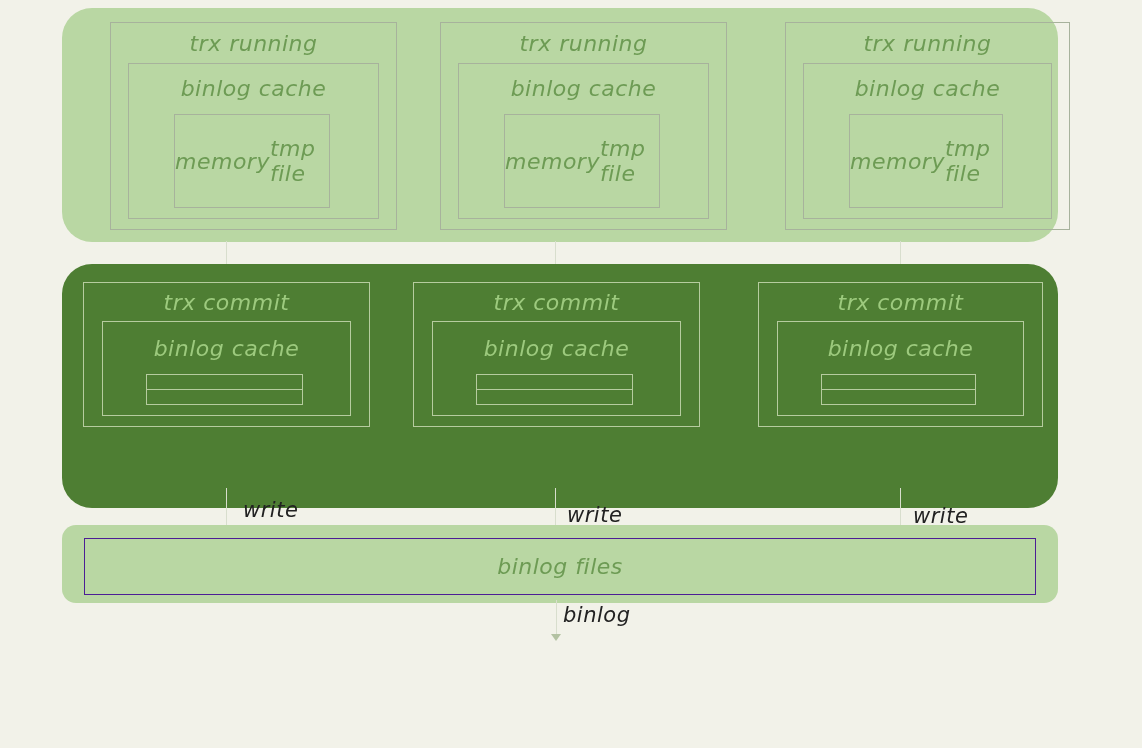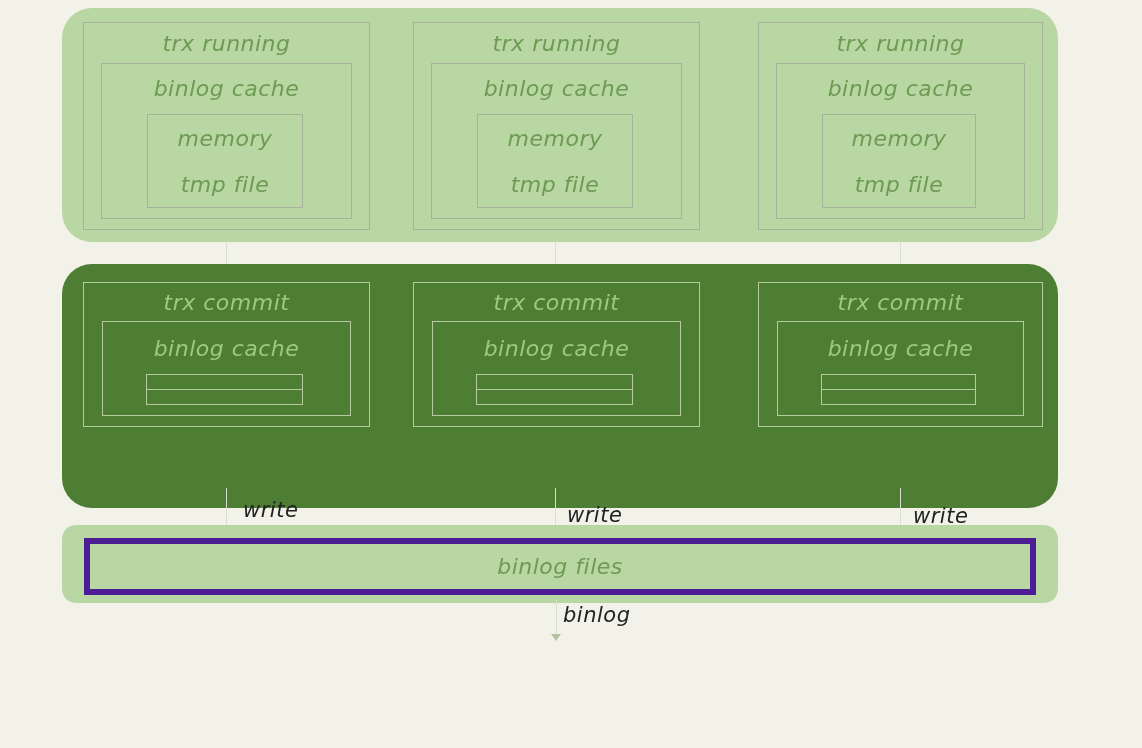--- a/index.html
+++ b/index.html
@@ -23,21 +23,21 @@
   .files-band { top: 525px; height: 78px; border-radius: 14px; }
   .disk-band  { top: 629px; height: 94px; border-radius: 22px; }
 
   .hand {
     font-style: italic;
     letter-spacing: 0.5px;
   }
 
   
   .col { position: absolute; display: flex; flex-direction: column; }
-  .top-band .col { top: 14px; height: 208px; border: 1px solid #a7b29c; }
+  .top-band .col { top: 14px; height: 208px; border: 1px solid #a7b29c; margin-left: 27px; }
   .mid-band .col { top: 18px; height: 145px; border: 1px solid #b6cc9f; text-align: center; }
   .col-1 { left: 21px;  width: 287px; }
   .col-2 { left: 351px; width: 287px; }
   .col-3 { left: 696px; width: 285px; }
 
   .box-title {
     display: flex; align-items: center; justify-content: center;
     font-size: 22px;
   }
   .top-band .box-title { height: 40px; color: #6d9b54; }
@@ -50,39 +50,39 @@
   .cache-title {
     display: flex; align-items: center; justify-content: center;
     font-size: 22px;
   }
   .top-band .cache-title { height: 48px; color: #6d9b54; }
   .mid-band .cache-title { height: 52px; color: #9dca7e; }
 
   .mem-box {
     flex: 1; margin: 2px 48px 10px 45px;
     border: 1px solid #a7b29c;
-    display: flex; flex-direction: column;
+    display: flex; flex-direction: row;
   }
   .mem-row {
     flex: 1; display: flex; align-items: center; justify-content: center;
     font-size: 22px; color: #6d9b54;
   }
 
   .cell-box {
     flex: 1; margin: 0 47px 10px 43px;
     border: 1px solid #b6cc9f;
     display: flex; flex-direction: column;
   }
   .cell { flex: 1; }
   .cell.top { border-bottom: 1px solid #b6cc9f; }
 
   
   .files-inner {
     position: absolute; left: 22px; right: 22px; top: 13px; bottom: 8px;
-    border: 6px solid #4c1d95;
+    border: 1px solid #4c1d95;
     display: flex; align-items: center; justify-content: center;
     font-size: 22px; color: #6d9b54;
   }
   .disk-inner {
     position: absolute; left: 21px; right: 21px; top: 14px; bottom: 20px;
     border: 1px solid #b6cc9f;
     display: flex; align-items: center; justify-content: center;
     font-size: 22px; color: #9dca7e;
   }
 

